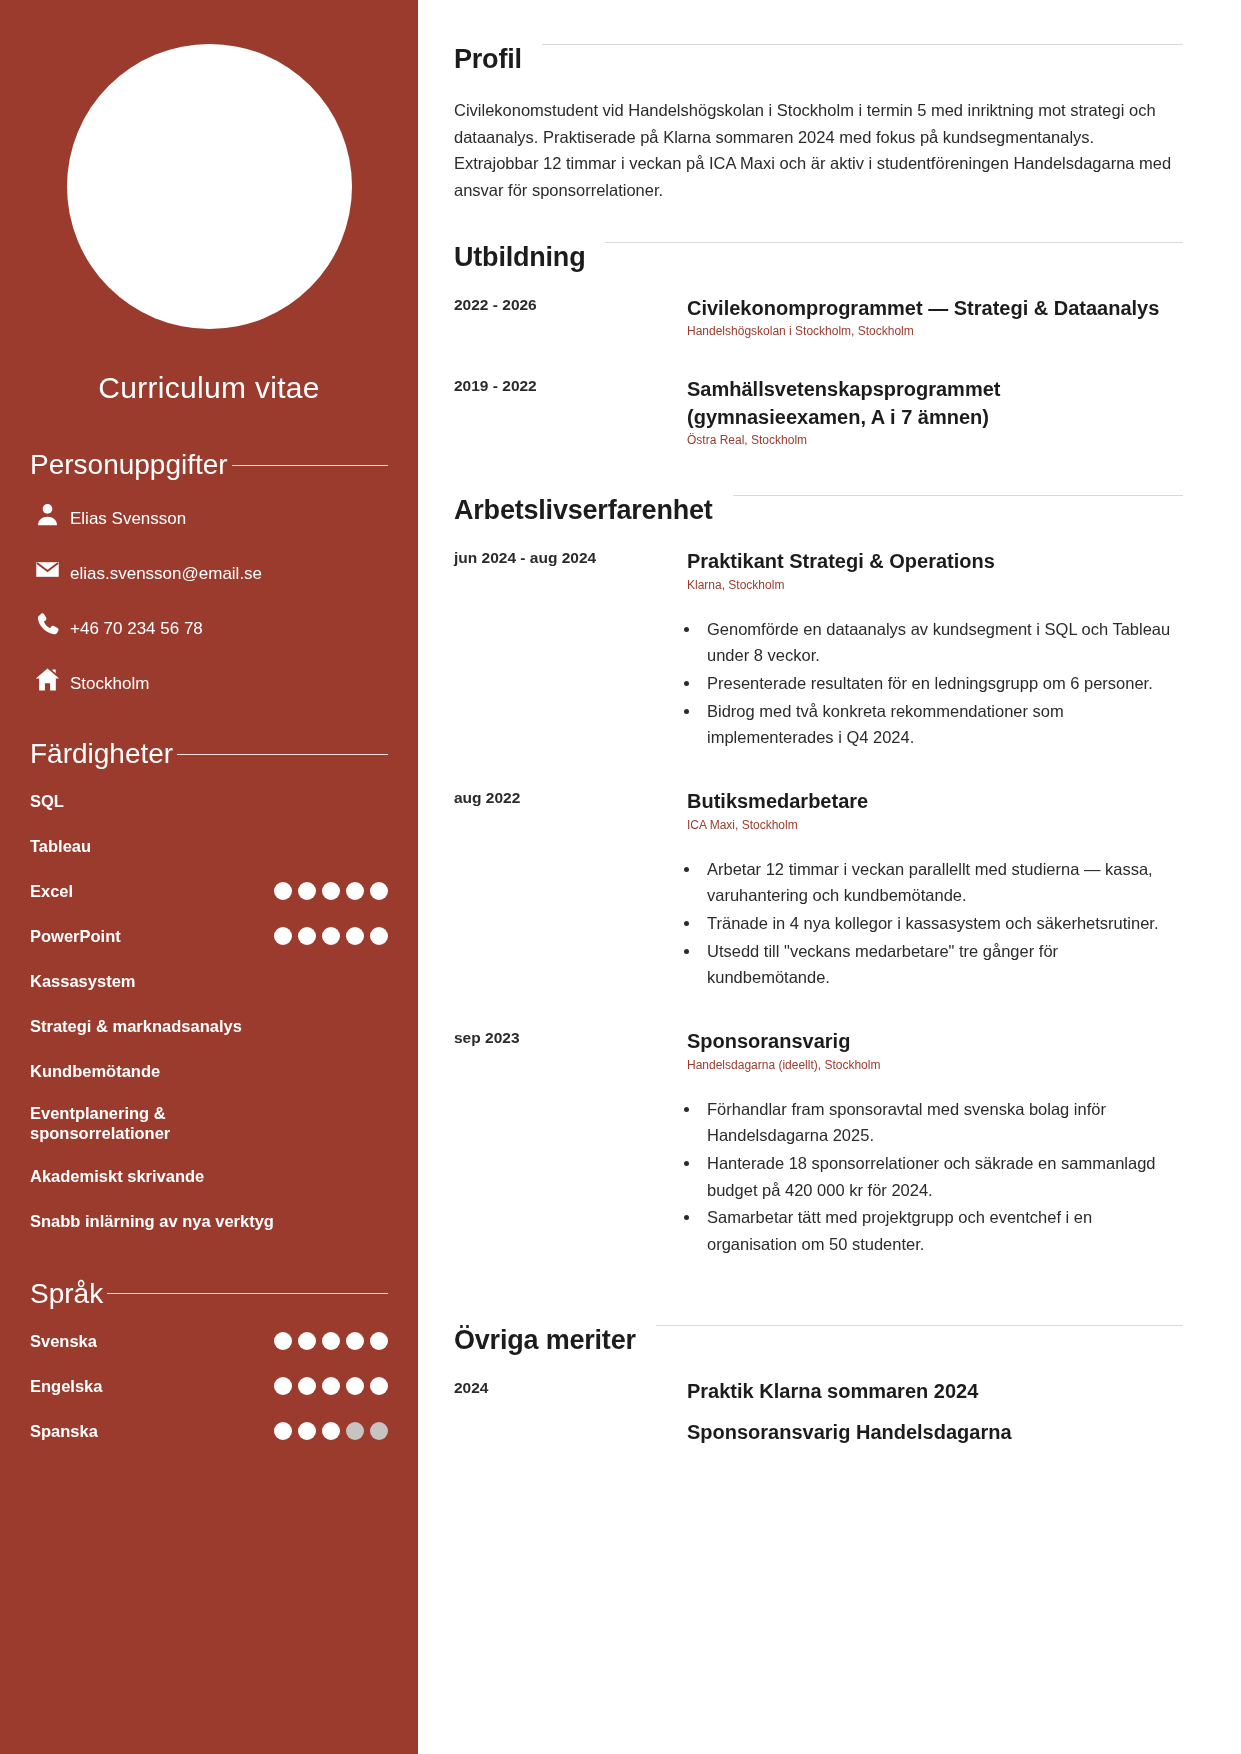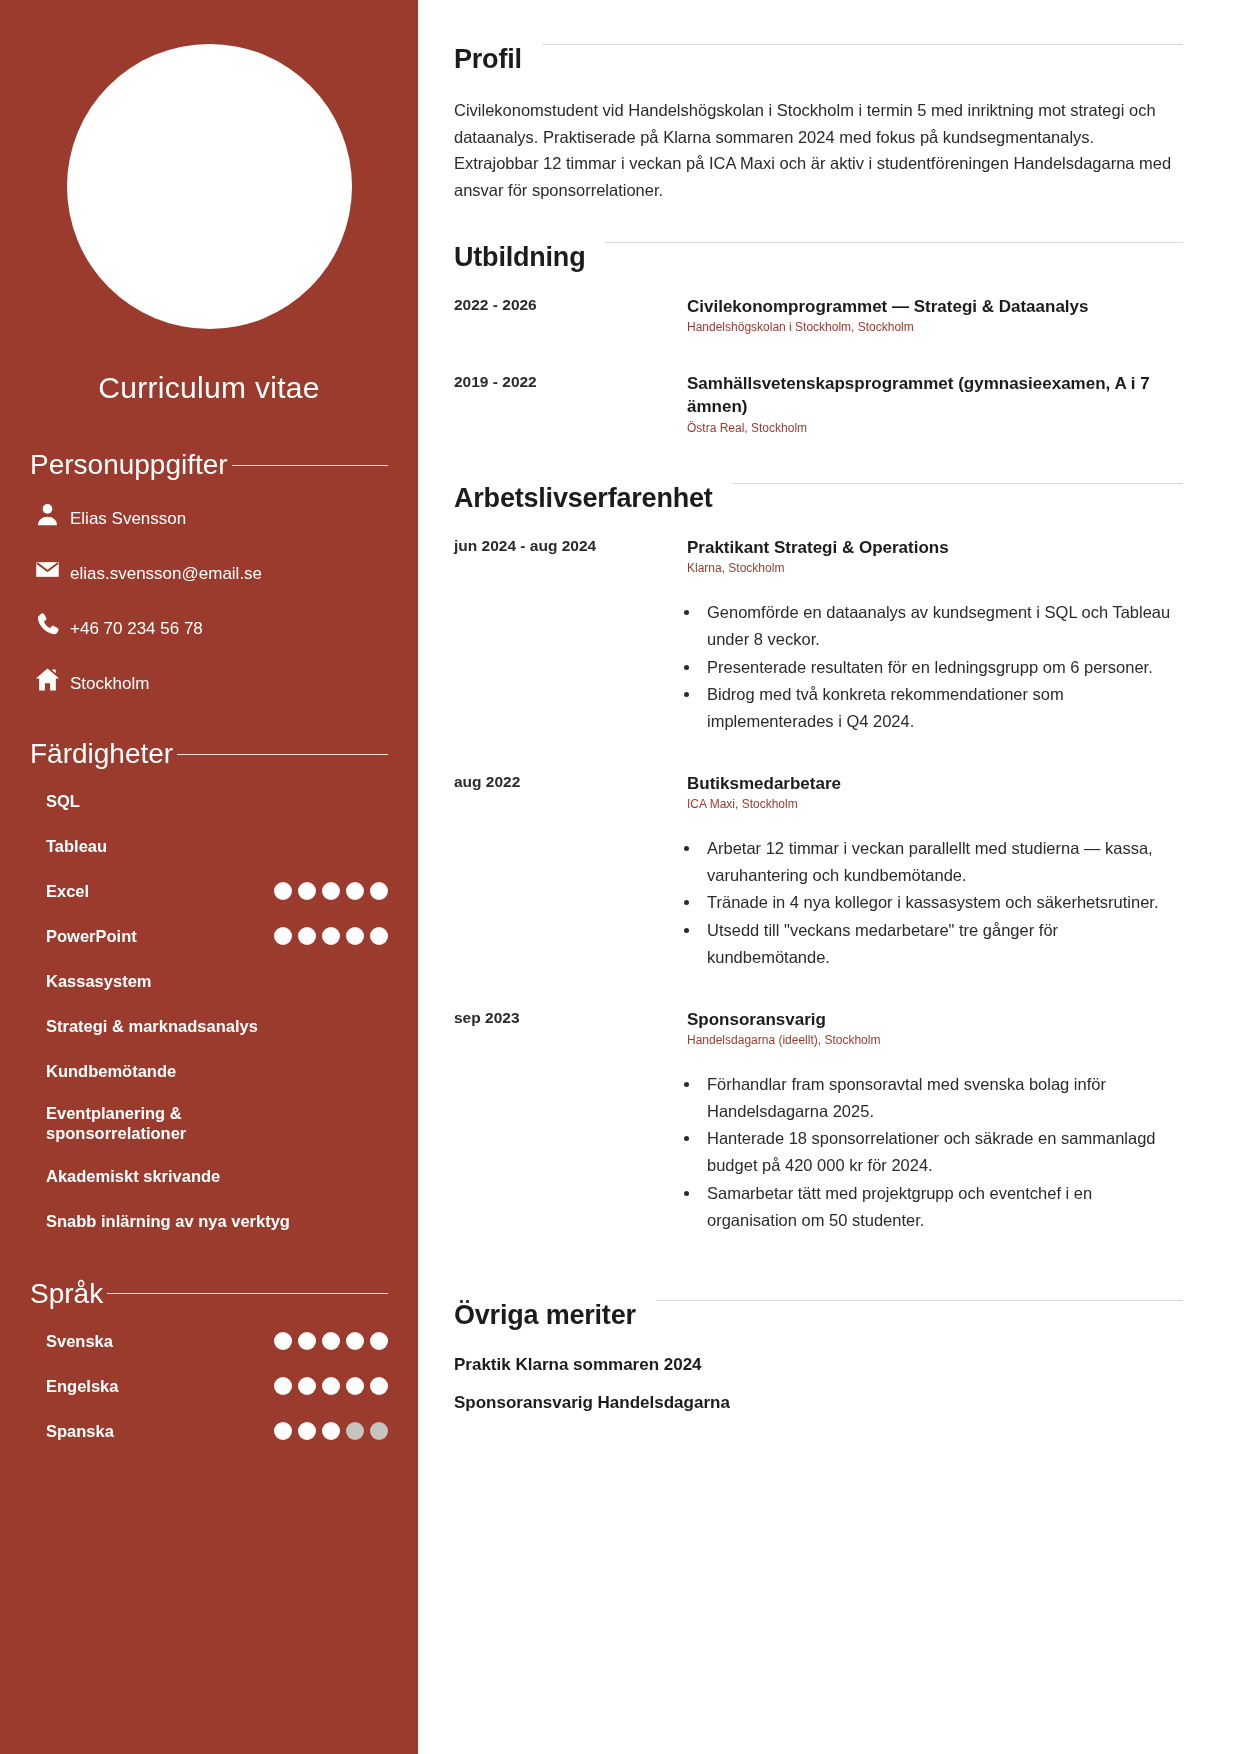--- a/index.html
+++ b/index.html
@@ -89,21 +89,20 @@
     font-weight: 400;
     color: #ffffff;
   }
 
   .skill-row {
     display: flex;
     align-items: center;
     justify-content: space-between;
     min-height: 26px;
     margin-bottom: 19px;
-    margin-left: 16px;
   }
   .skill-row .sname {
     font-size: 16.5px;
     font-weight: bold;
     color: #ffffff;
     line-height: 1.24;
     max-width: 255px;
   }
   .dots { display: flex; gap: 6px; flex: 0 0 auto; }
   .dot {
@@ -152,21 +151,21 @@
   .entry .left {
     width: 233px;
     flex: 0 0 233px;
     font-size: 15.5px;
     font-weight: bold;
     color: #2b2b2b;
     padding-top: 1px;
   }
   .entry .right { flex: 1; }
   .entry .role {
-    font-size: 17px;
+    font-size: 20px;
     font-weight: bold;
     color: #1c1c1c;
     line-height: 1.37;
   }
   .entry .org {
     font-size: 12px;
     color: #9A3B2D;
     line-height: 1.42;
     margin-top: 1px;
   }
@@ -419,20 +418,21 @@
       </div>
 
     <div class="sec-gap-lg"></div>
 
     <div class="main-heading">
       <span class="mh-text">Övriga meriter</span>
       <span class="mh-rule"></span>
     </div>
     <div id="merits">
         <div class="entry">
+          <div class="left">2024</div>
           <div class="right">
             <div class="role">Praktik Klarna sommaren 2024</div>
             <div class="merit-gap"></div>
             <div class="role">Sponsoransvarig Handelsdagarna</div>
           </div>
         </div>
       </div>
 
   </main>
 </div>

